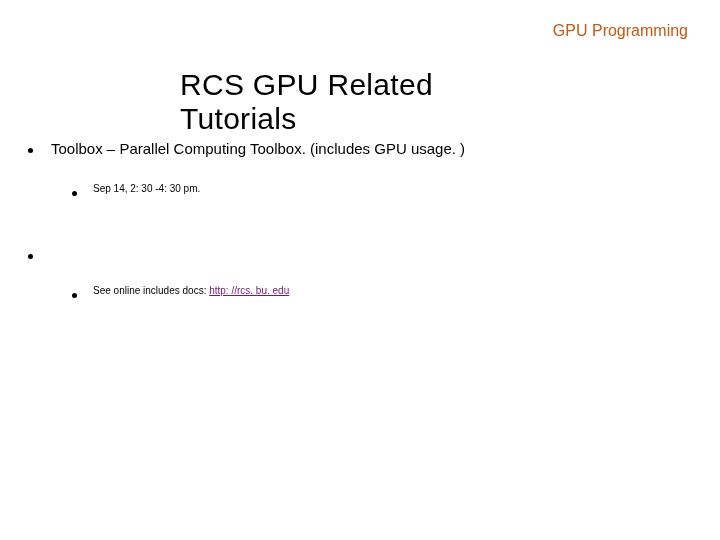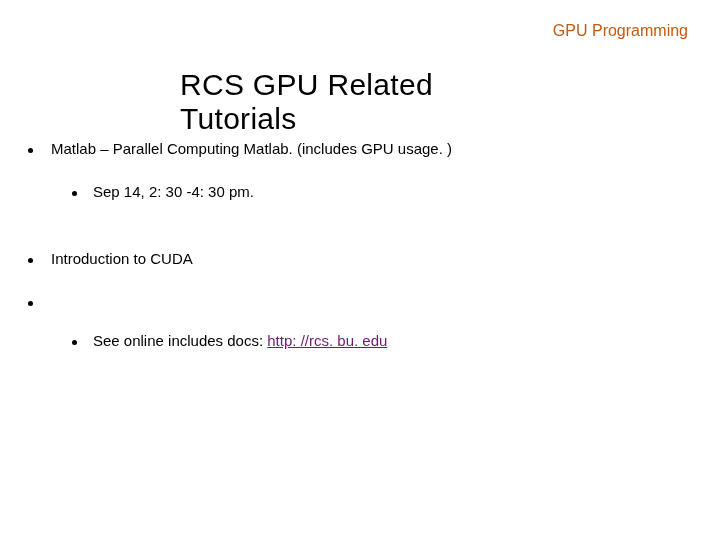--- a/index.html
+++ b/index.html
@@ -55,21 +55,21 @@
       border-radius: 50%;
       margin-top: 8px;
       margin-right: 18px;
       flex-shrink: 0;
     }
     .sub-bullet {
       display: flex;
       align-items: flex-start;
       margin-left: 44px;
       margin-bottom: 50px;
-      font-size: 15px;
+      font-size: 10px;
       font-weight: 400;
       color: #000;
     }
     .sub-bullet .dot {
       width: 5px;
       height: 5px;
       background: #000;
       border-radius: 50%;
       margin-top: 8px;
       margin-right: 16px;
@@ -84,31 +84,27 @@
 <body>
 
 <div class="header-label">GPU Programming</div>
 
 <div class="title">RCS GPU Related Tutorials</div>
 
 <div class="content">
 
   <div class="bullet-item">
     <span class="dot"></span>
-    <span>Matlab – Parallel Computing Matlab.  (includes GPU usage.  )</span>
+    <span>Toolbox – Parallel Computing Toolbox.  (includes GPU usage.  )</span>
   </div>
   <div class="sub-bullet">
     <span class="dot"></span>
     <span>Sep 14, 2: 30 -4: 30 pm.</span>
   </div>
 
-  <div class="bullet-item">
-    <span class="dot"></span>
-    <span>Introduction to CUDA</span>
-  </div>
 
   <div class="bullet-item">
     <span class="dot"></span>
   </div>
   <div class="sub-bullet" style="margin-bottom:0;">
     <span class="dot"></span>
     <span>
       <span>See online includes docs:  </span><span class="link">http: //rcs. bu. edu</span>
     </span>
   </div>

